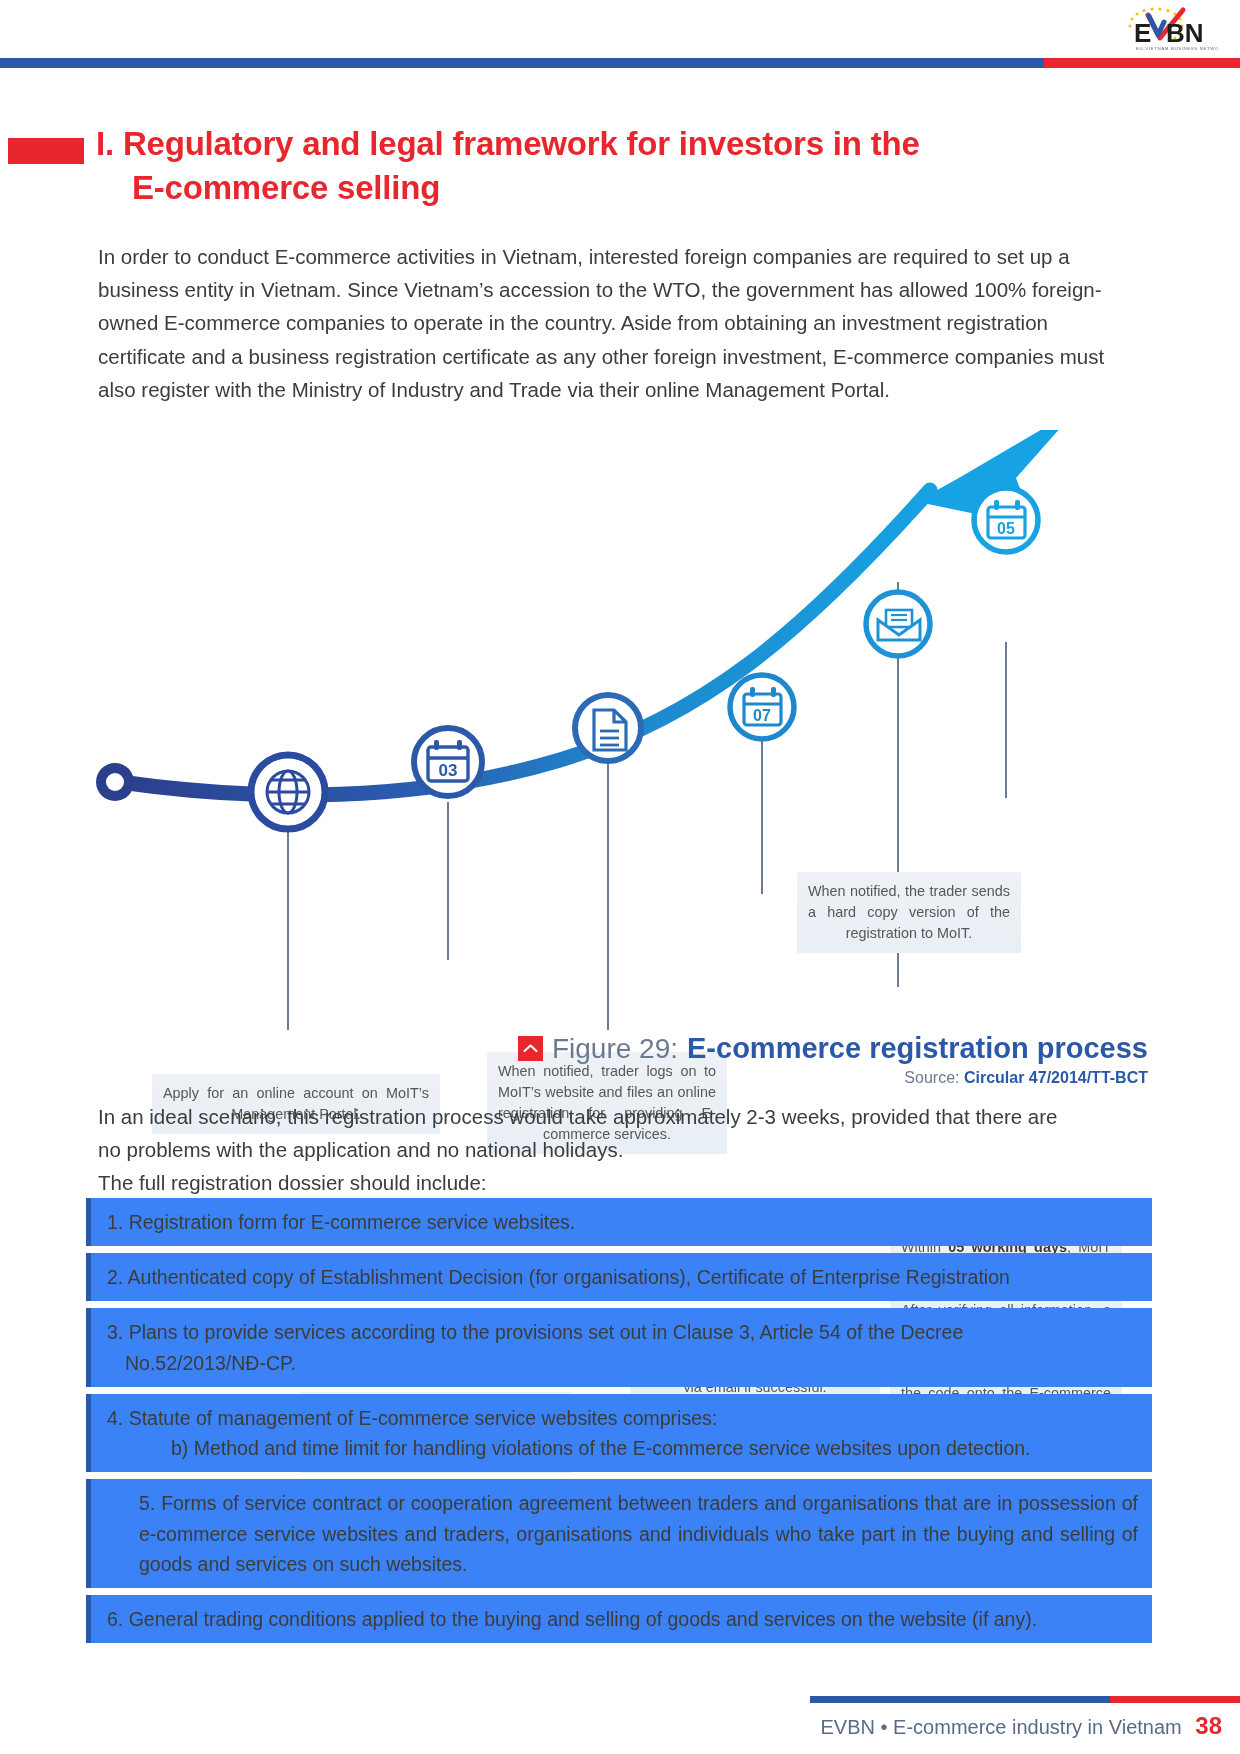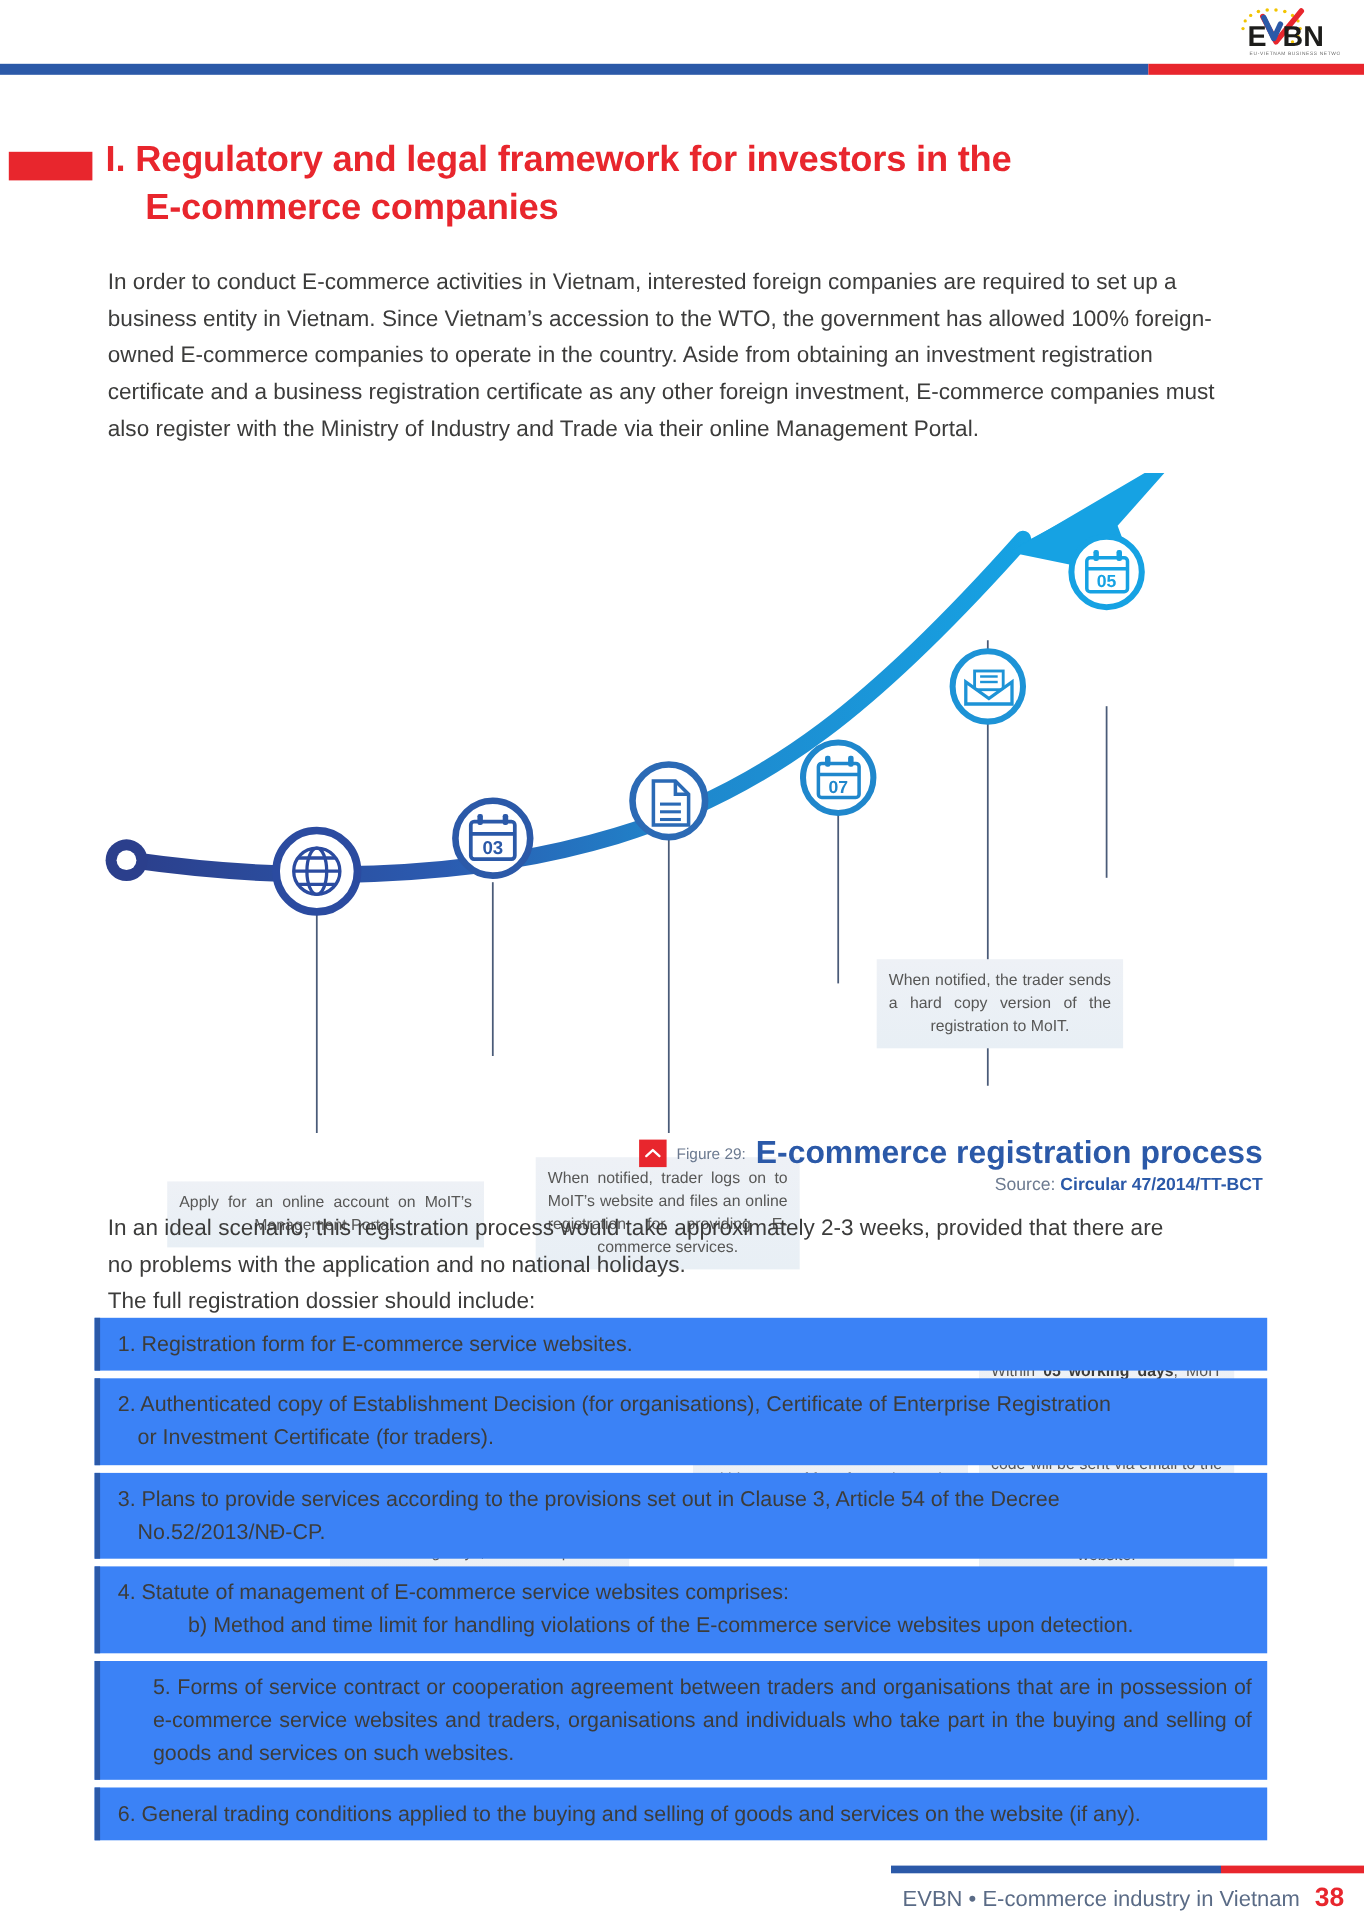--- a/index.html
+++ b/index.html
@@ -52,21 +52,21 @@
   .c-05{left:890px;top:798px;width:232px;}
 
   
   .fig-caption{position:absolute;left:0;top:1032px;width:1148px;text-align:right;}
   .fig-line1{display:flex;align-items:center;justify-content:flex-end;gap:9px;}
   .fig-chevron{
     width:25px;height:25px;background:#e8262d;
     display:inline-flex;align-items:center;justify-content:center;
   }
   .fig-chevron svg{display:block;}
-  .fig-num{font-size:14px;color:#6c7a90;}
+  .fig-num{font-size:28px;color:#6c7a90;}
   .fig-title{font-size:29px;font-weight:bold;color:#2b59a8;}
   .fig-src{margin-top:4px;font-size:16px;color:#6c7a90;}
   .fig-src b{color:#2b59a8;font-weight:bold;}
 
   
   .after-fig{
     position:absolute;left:98px;top:1100px;width:1044px;
     font-size:20.5px;line-height:1.62;color:#3c3c3b;
   }
   .after-fig p{margin:0;}
@@ -123,21 +123,21 @@
   <div class="top-rule">
     <div class="blue"></div>
     <div class="red"></div>
   </div>
 </div>
 
 <div class="heading-row">
   <div class="heading-mark"></div>
   <div class="heading-text">
     <span>I. Regulatory and legal framework for investors in the</span>
-    <span class="l2">E-commerce companies</span>
+    <span class="l2">E-commerce selling</span>
   </div>
 </div>
 
 <div class="intro">In order to conduct E-commerce activities in Vietnam, interested foreign companies are required to set up a business entity in Vietnam. Since Vietnam’s accession to the WTO, the government has allowed 100% foreign-owned E-commerce companies to operate in the country. Aside from obtaining an investment registration certificate and a business registration certificate as any other foreign investment, E-commerce companies must also register with the Ministry of Industry and Trade via their online Management Portal.</div>
 
 <div class="diagram">
   <svg width="1240" height="600" viewBox="0 0 1240 600">
 
     <g stroke="#4a5b78" stroke-width="1.6">
       <line x1="288" y1="688" x2="288" y2="360"></line>
@@ -253,21 +253,20 @@
   <p>no problems with the application and no national holidays.</p>
   <p>The full registration dossier should include:</p>
 </div>
 
 <div class="dossier">
   <div class="d-item">
     <span>1. Registration form for E-commerce service websites.</span>
   </div>
   <div class="d-item">
     <span>2. Authenticated copy of Establishment Decision (for organisations), Certificate of Enterprise Registration</span>
-    <span class="cont">or Investment Certificate (for traders).</span>
   </div>
   <div class="d-item">
     <span>3. Plans to provide services according to the provisions set out in Clause 3, Article 54 of the Decree</span>
     <span class="cont">No.52/2013/NĐ-CP.</span>
   </div>
   <div class="d-item">
     <span>4. Statute of management of E-commerce service websites comprises:</span>
     <span class="sub">b) Method and time limit for handling violations of the E-commerce service websites upon detection.</span>
   </div>
   <div class="d-item justify">

